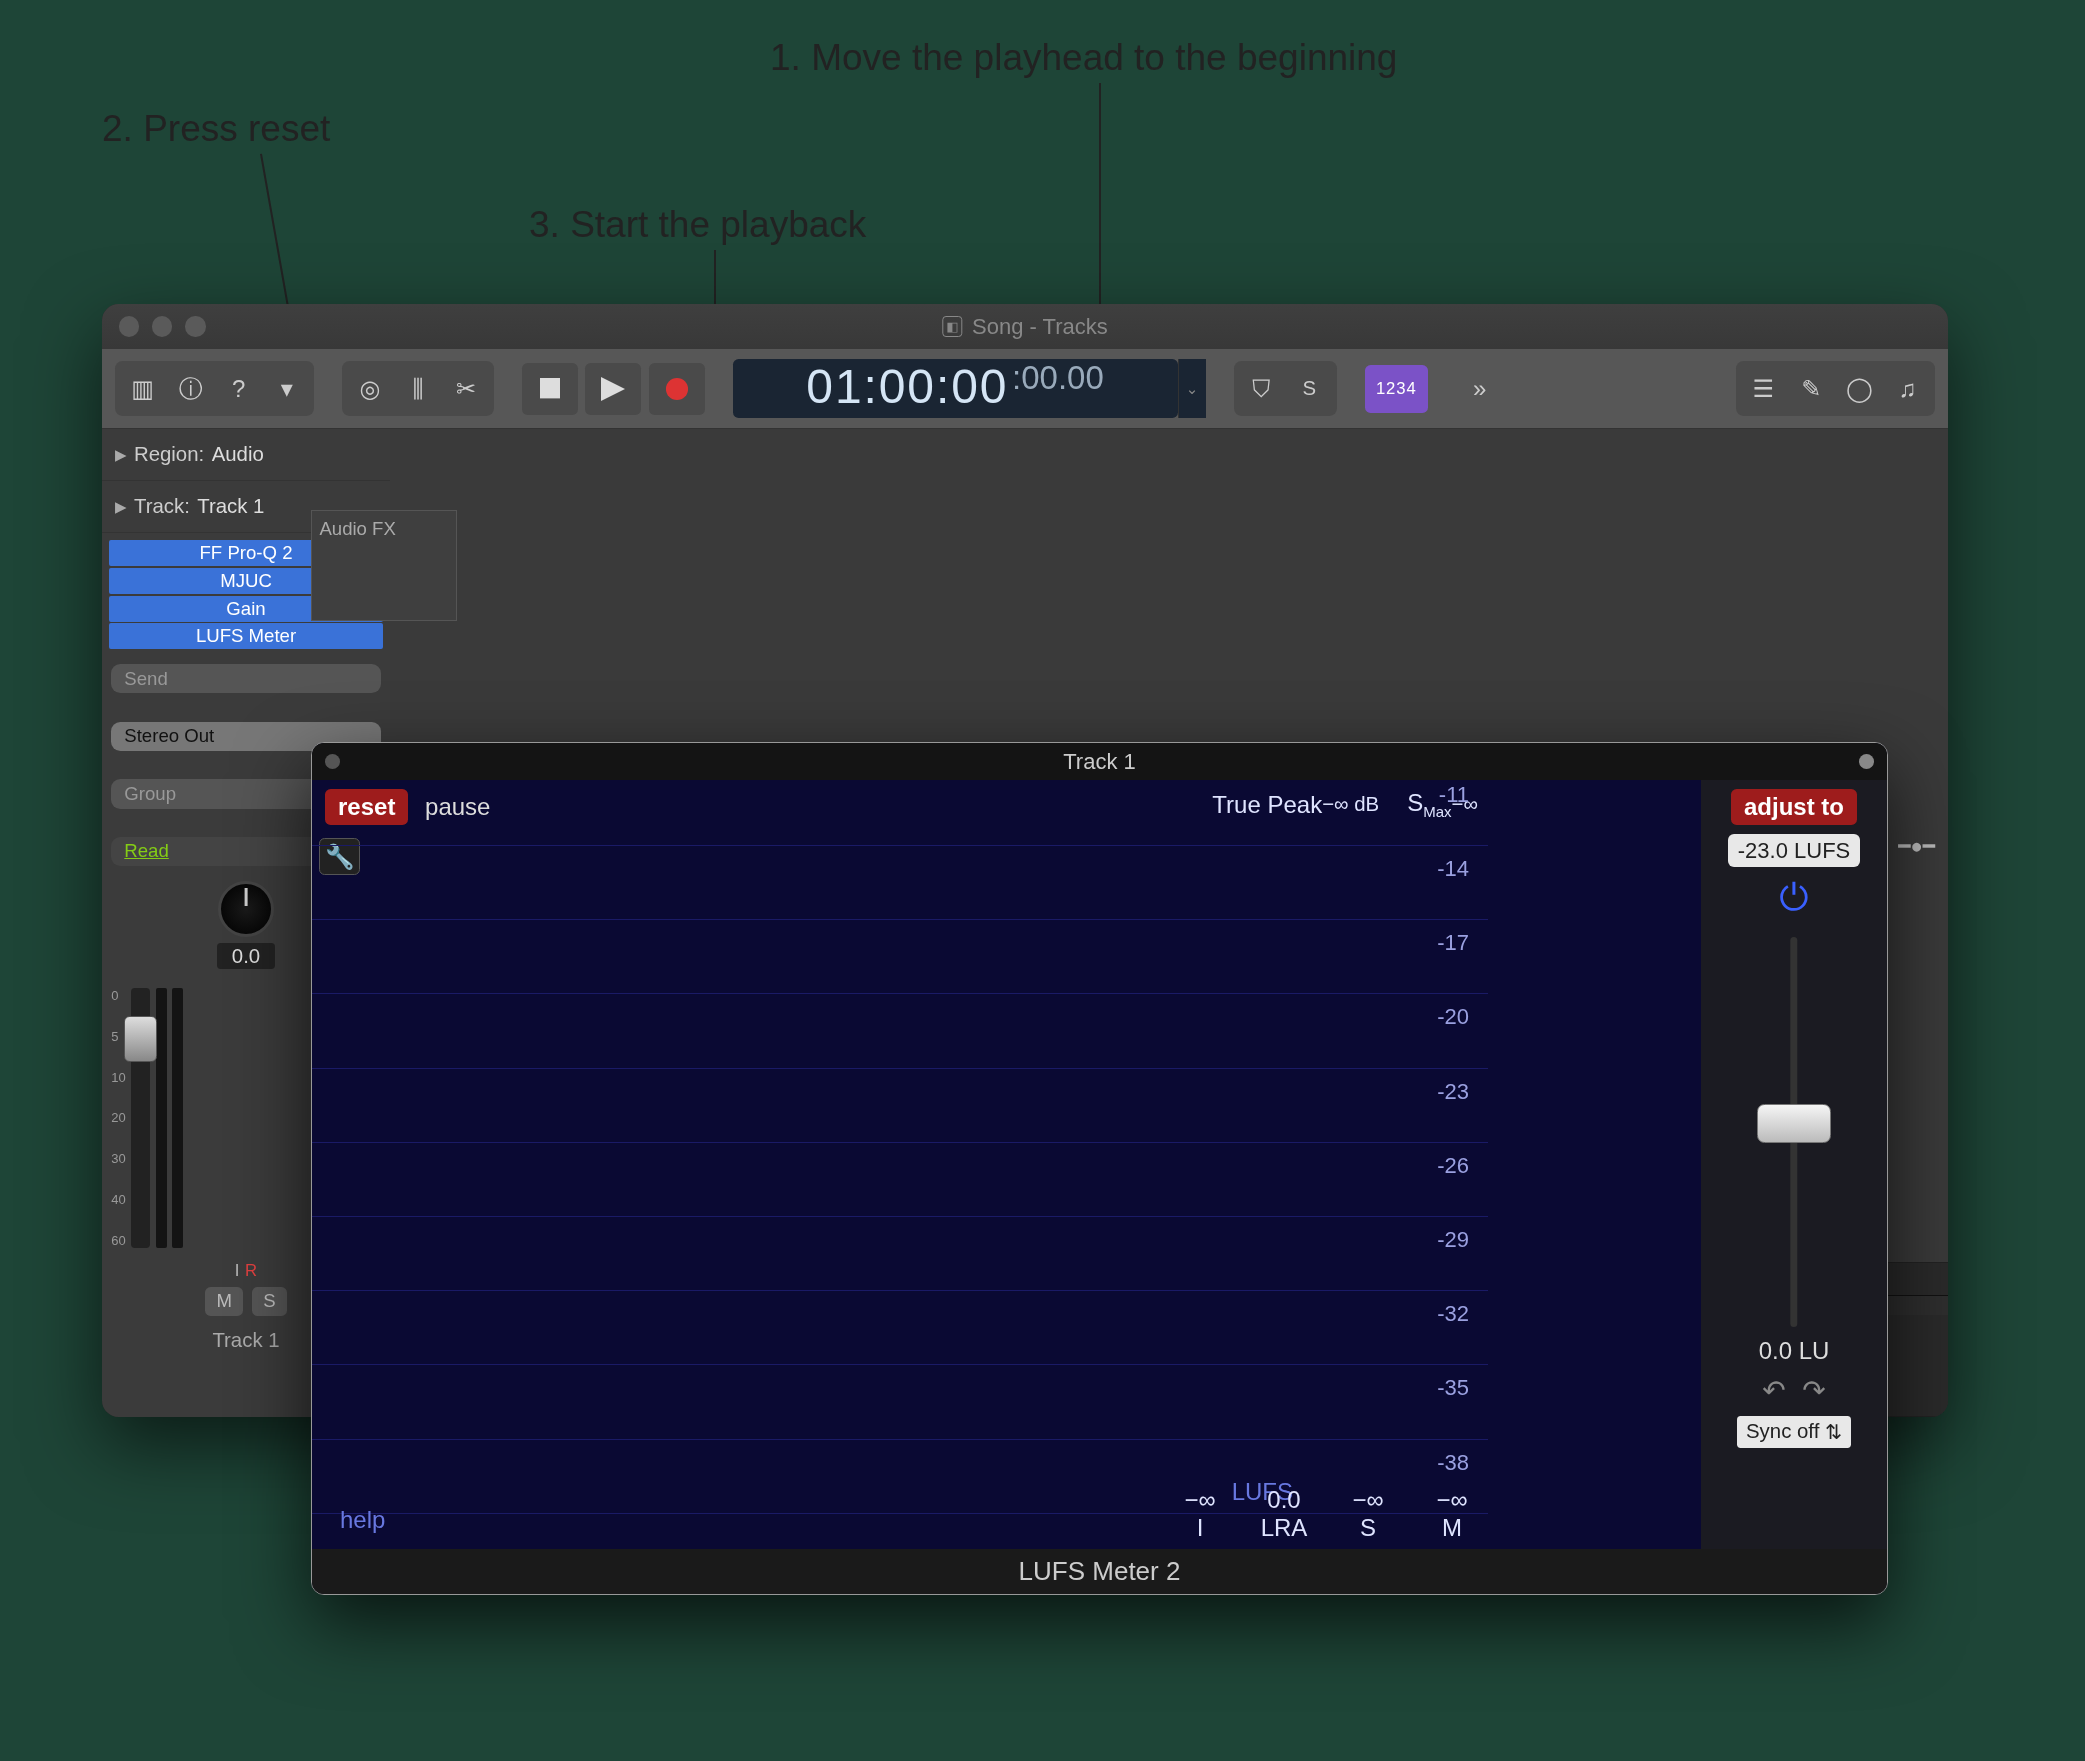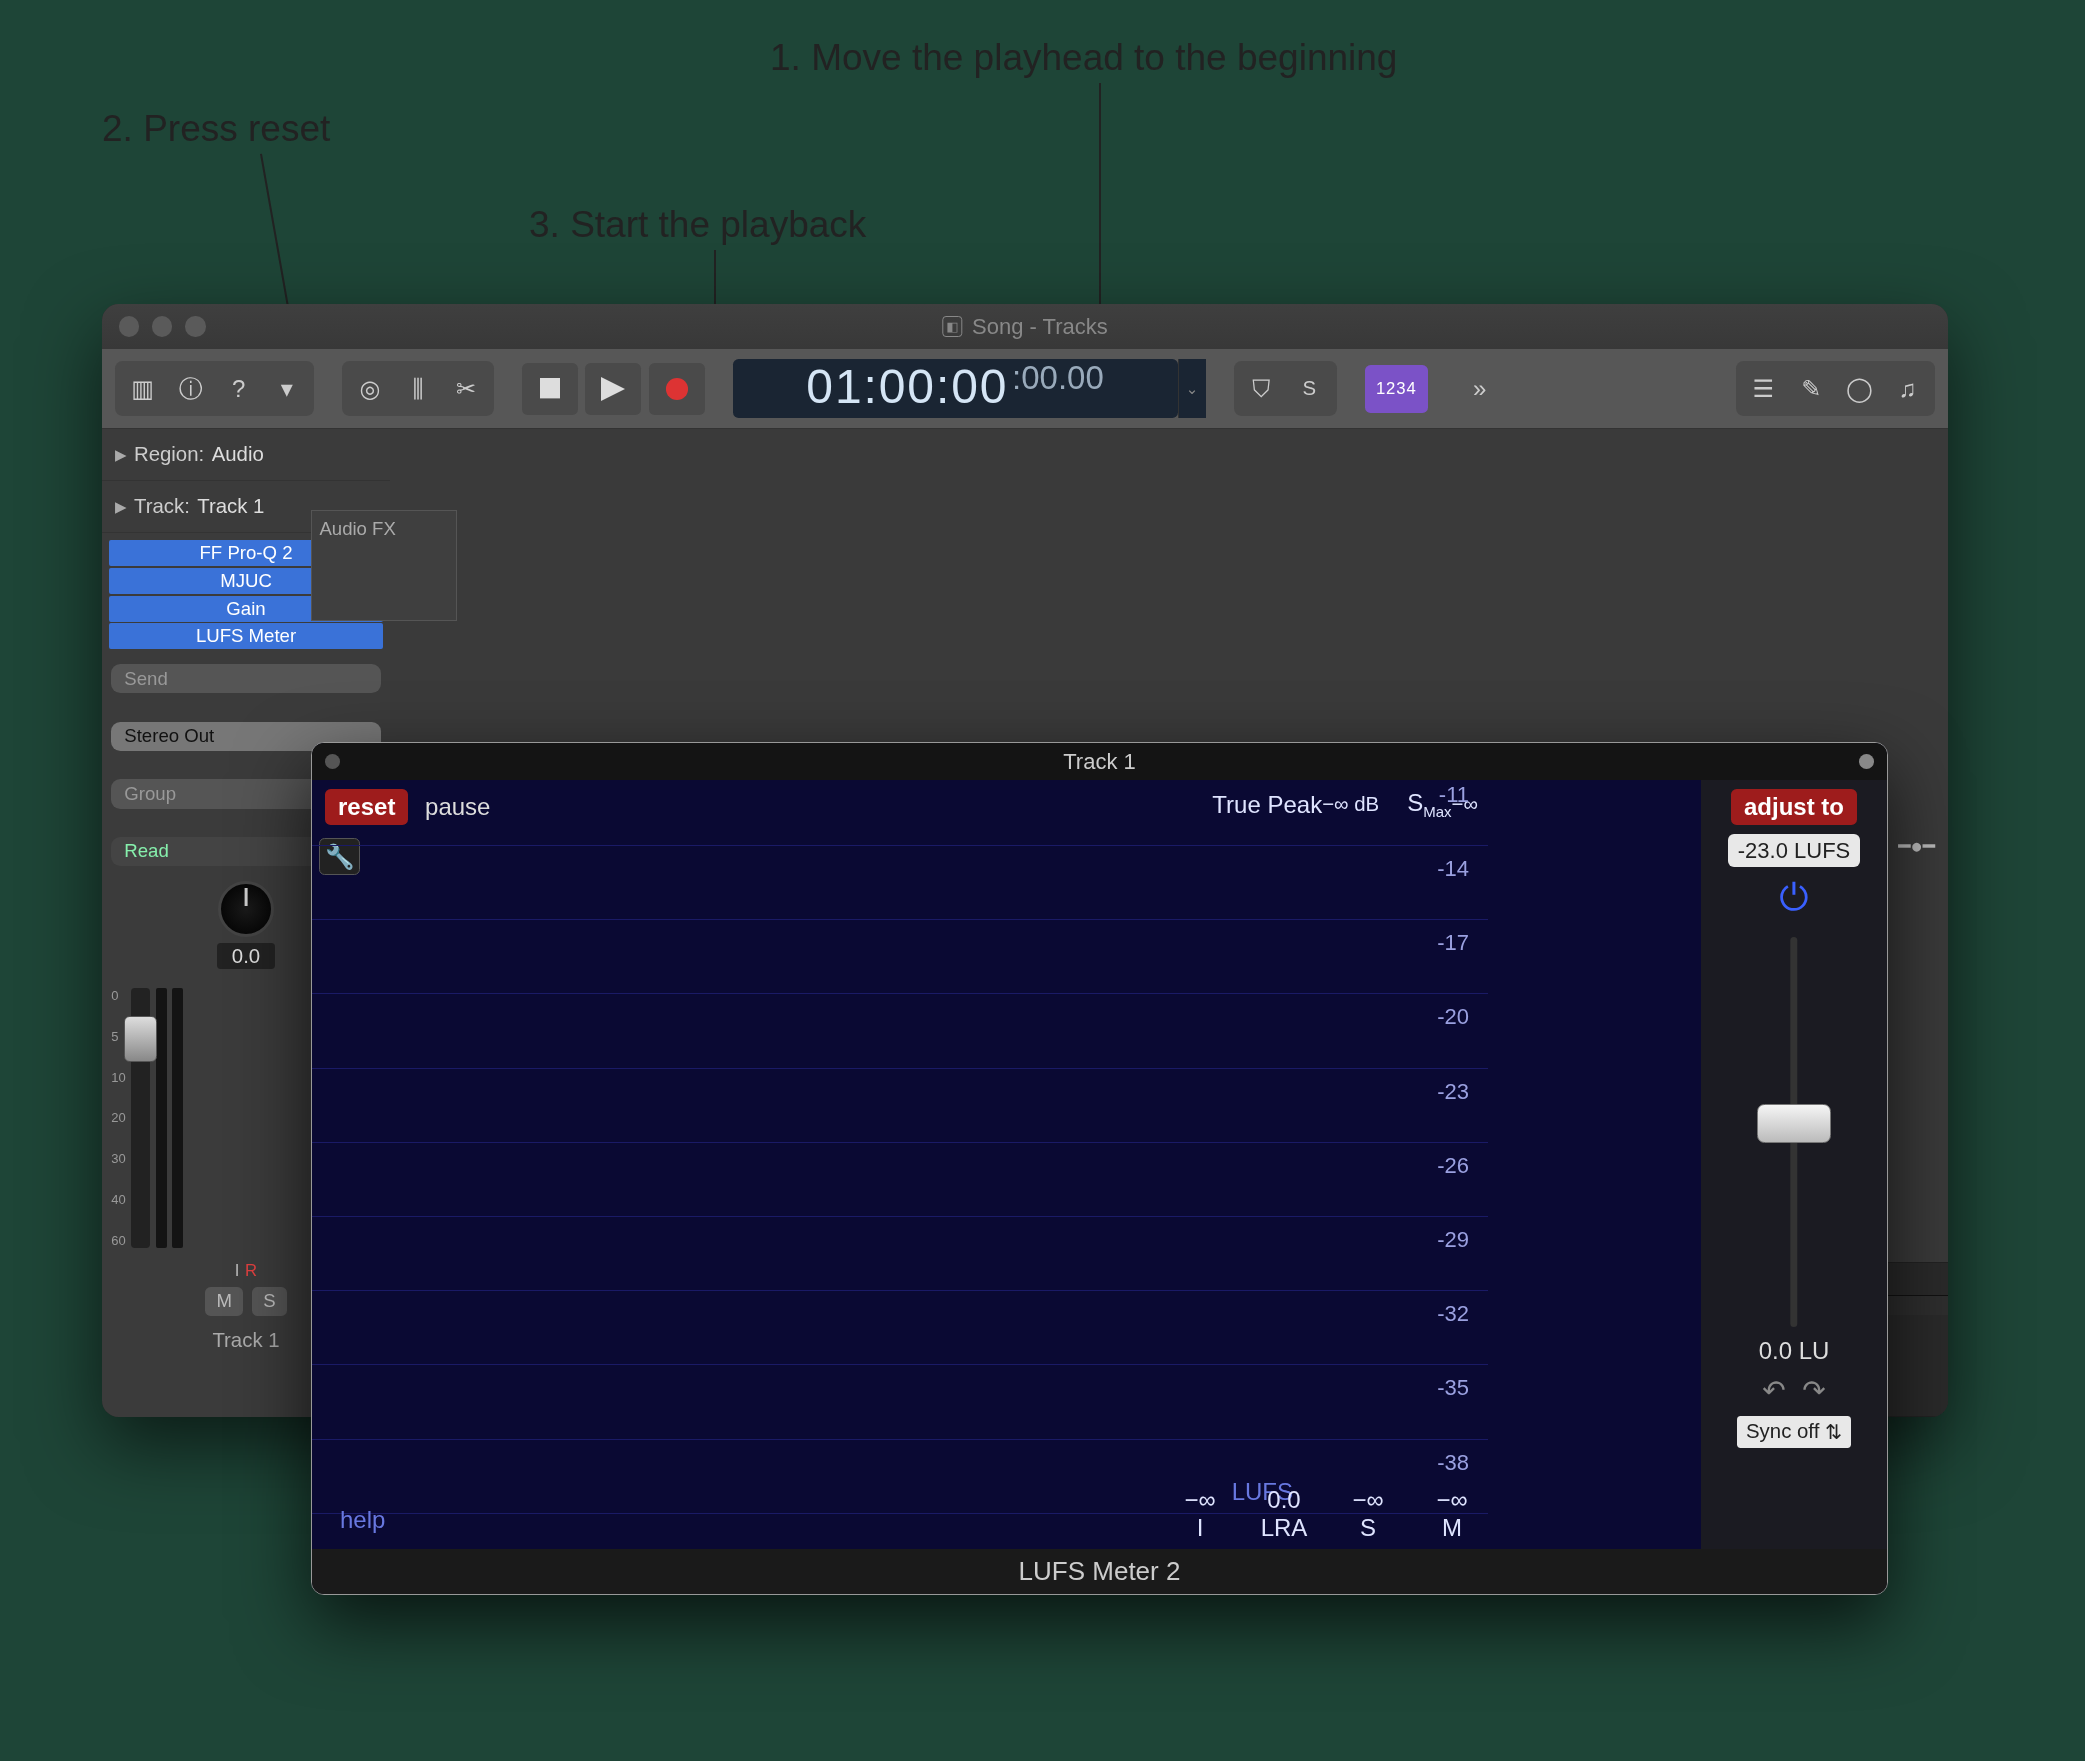--- a/index.html
+++ b/index.html
@@ -111,21 +111,21 @@
     font-size:18.6px; padding:1.9px 5.6px;
     margin-bottom:1.9px; text-align:center;
     border-radius:1.9px;
   }
   .small-btn {
     display:inline-block; background:#555; color:#999;
     font-size:18.6px; padding:3.7px 13px; border-radius:9.3px;
     margin:5.6px 9.3px;
   }
   .small-btn.light { background:#777; color:#111;}
-  .small-btn.green { color:#86efac; background:#444;}
+  .small-btn.green { color:#84cc16; background:#444;text-decoration:underline;}
   .knob-box { text-align:center; padding:9.3px;}
   .knob { width:56px;height:56px;border-radius:50%;background:radial-gradient(#1a1a1a,#000);border:3.7px solid #444;margin:0 auto;position:relative;}
   .knob::after{content:'';position:absolute;left:50%;top:3.7px;width:2.8px;height:18.6px;background:#ccc;transform:translateX(-50%);}
   .val-box { background:#222;color:#ddd;display:inline-block;padding:1.9px 15px;border-radius:3.7px;font-size:20.4px;margin-top:5.6px;}
   .fader-area { display:flex; gap:5.6px; padding:9.3px; align-items:flex-end;}
   .scale { display:flex;flex-direction:column;justify-content:space-between;height:260px;font-size:13px;color:#999;}
   .fader-slot { width:18.6px;height:260px;background:linear-gradient(#222,#222);border-radius:3.7px;position:relative;}
   .fader-cap { position:absolute;left:-7.4px;width:33px;height:46px;background:linear-gradient(#ddd,#888);border-radius:5.6px;top:28px;border:0.9px solid #555;}
   .meter { width:11px;height:260px;background:#141414;border-radius:1.9px;}
   .ms-row { display:flex;gap:9.3px;justify-content:center;padding:5.6px;}

